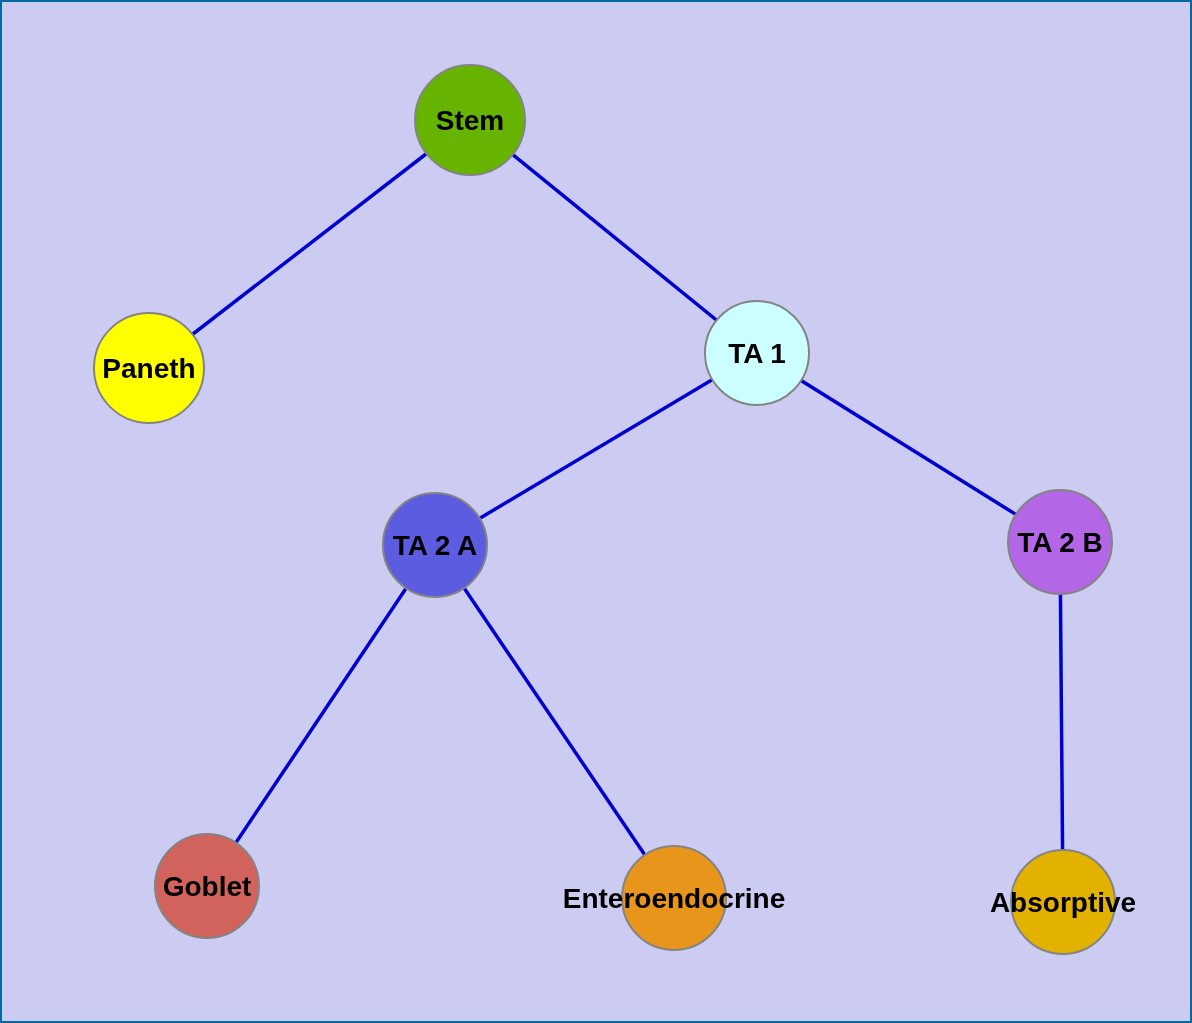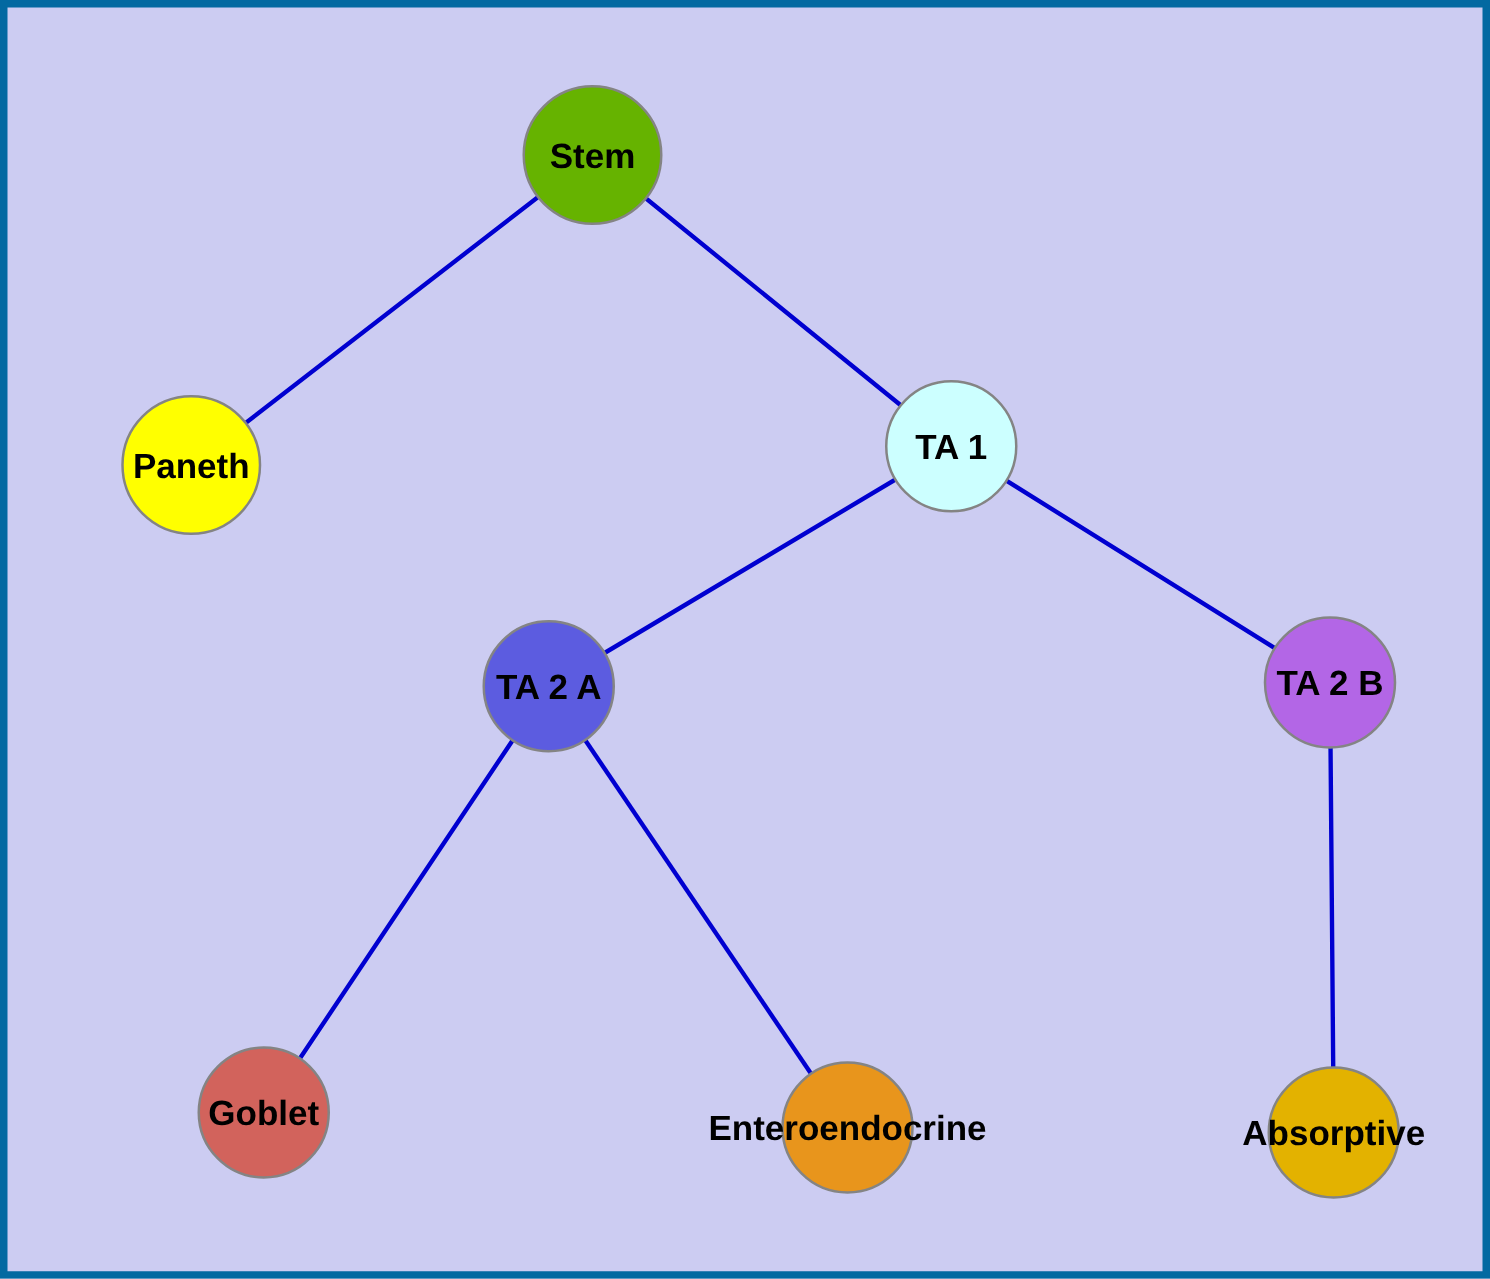--- a/index.html
+++ b/index.html
@@ -6,21 +6,21 @@
     margin: 0;
     padding: 0;
     background: #e8e8e8;
     font-family: "Liberation Sans", sans-serif;
   }
   .canvas {
     position: relative;
     width: 1192px;
     height: 1023px;
     box-sizing: border-box;
-    border: 6px solid #0369a1;
+    border: 2px solid #0369a1;
     background: #ccccf2;
     overflow: hidden;
   }
   svg {
     display: block;
   }
   .edge-line {
     stroke-linecap: round;
   }
   .node-circle {

